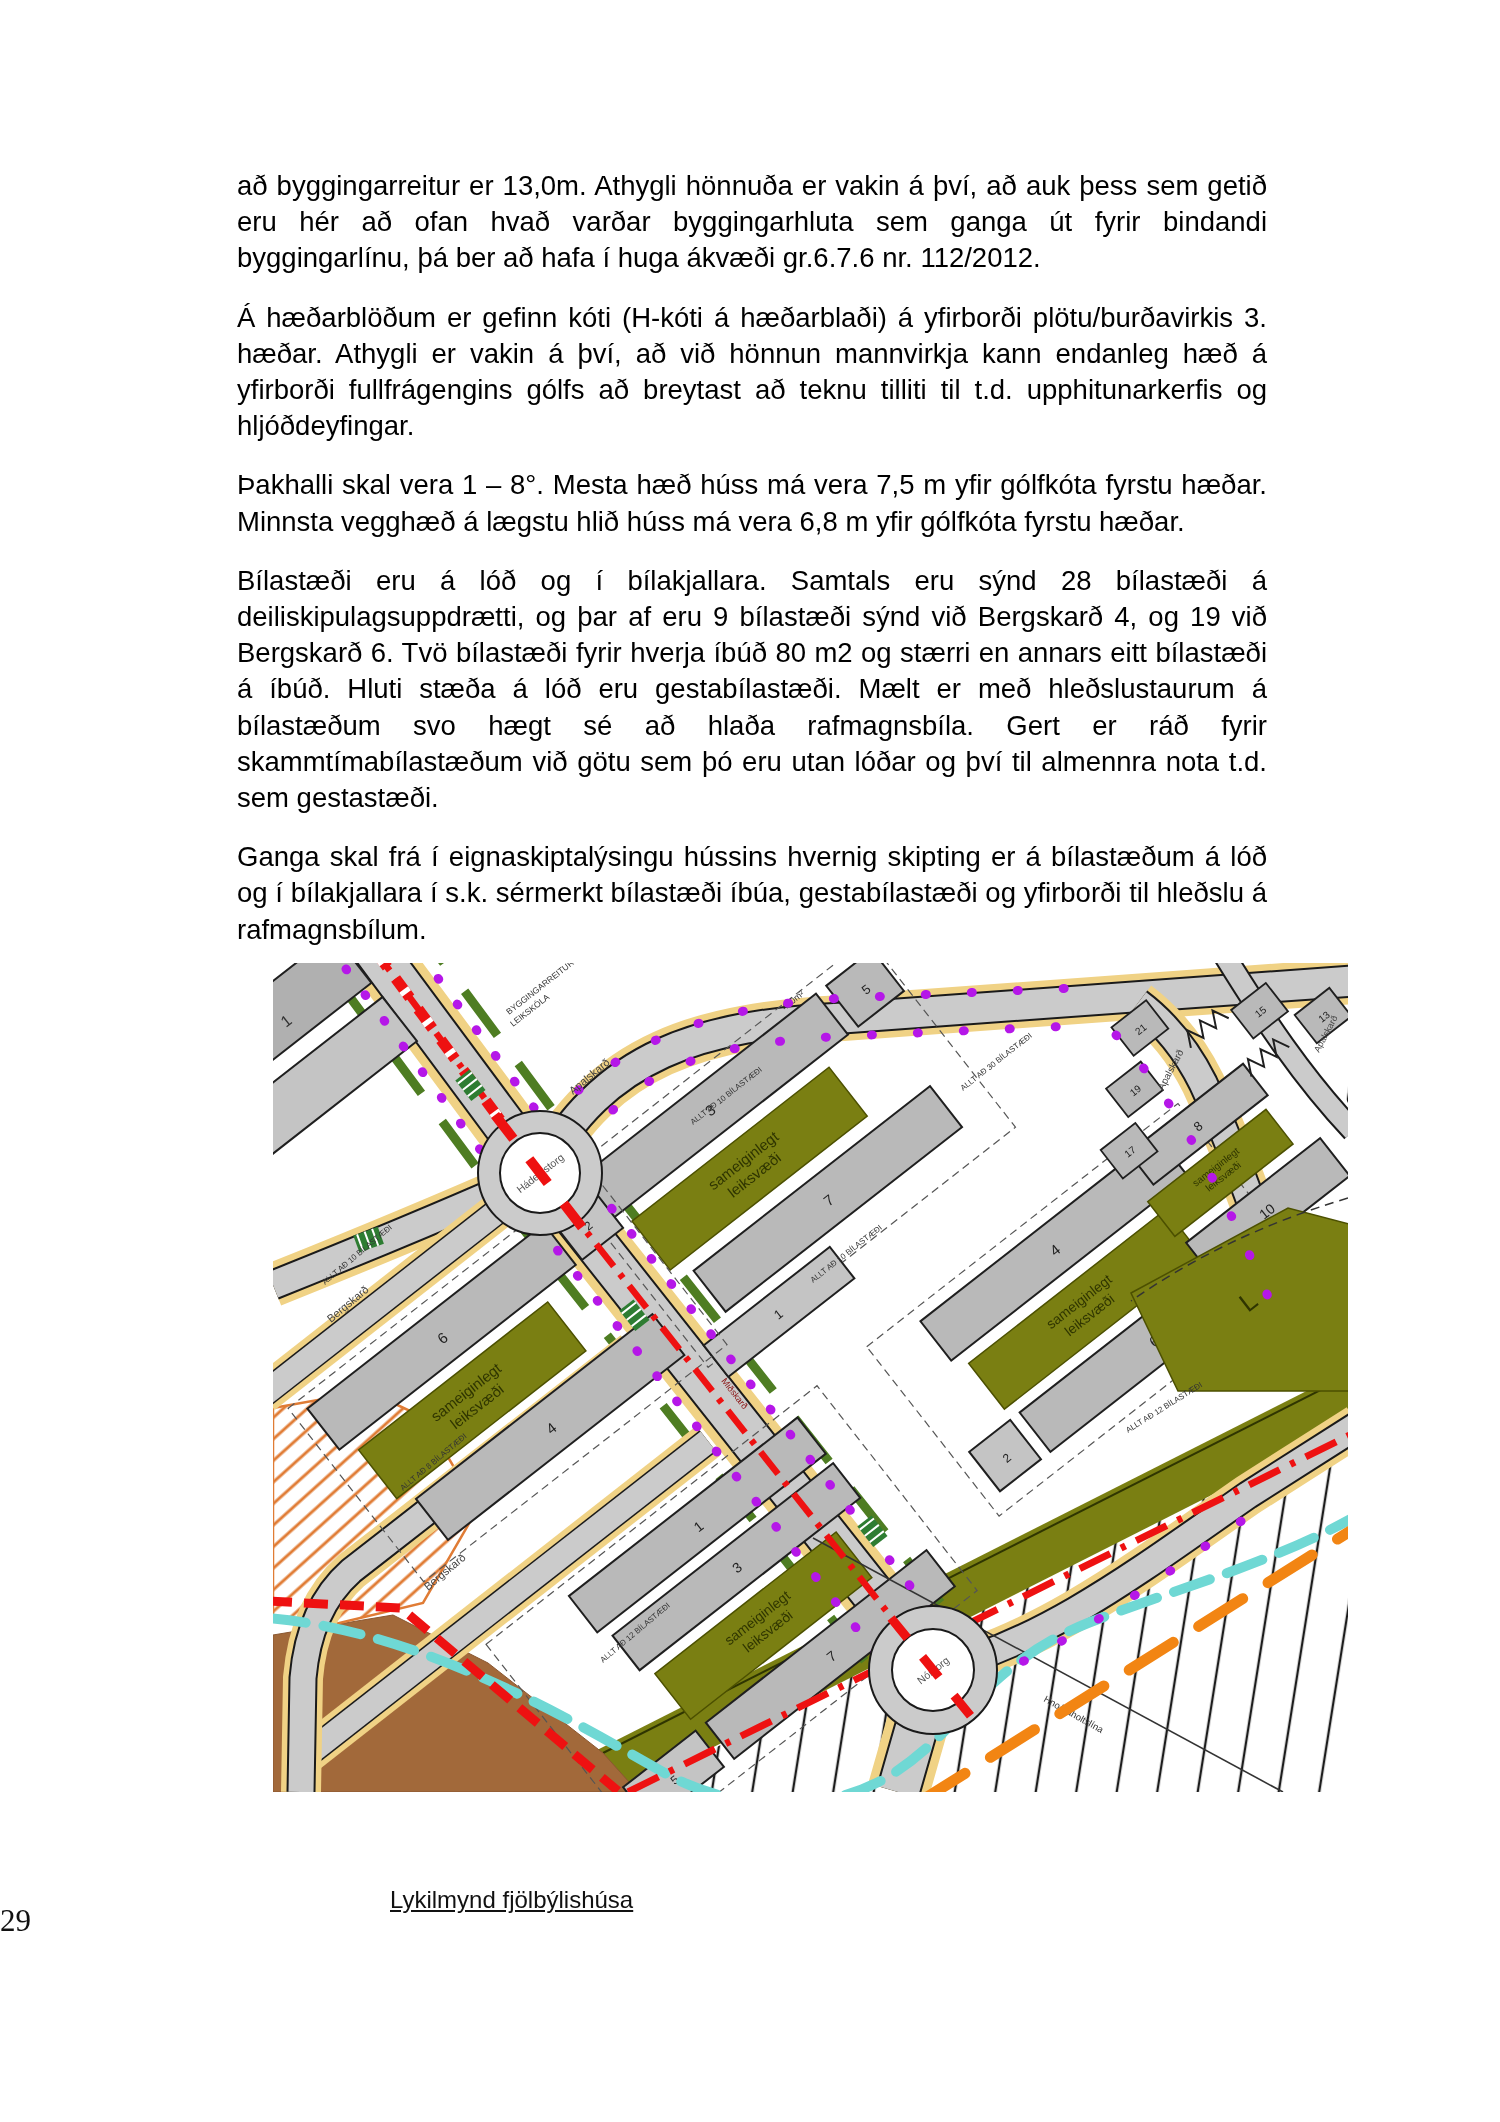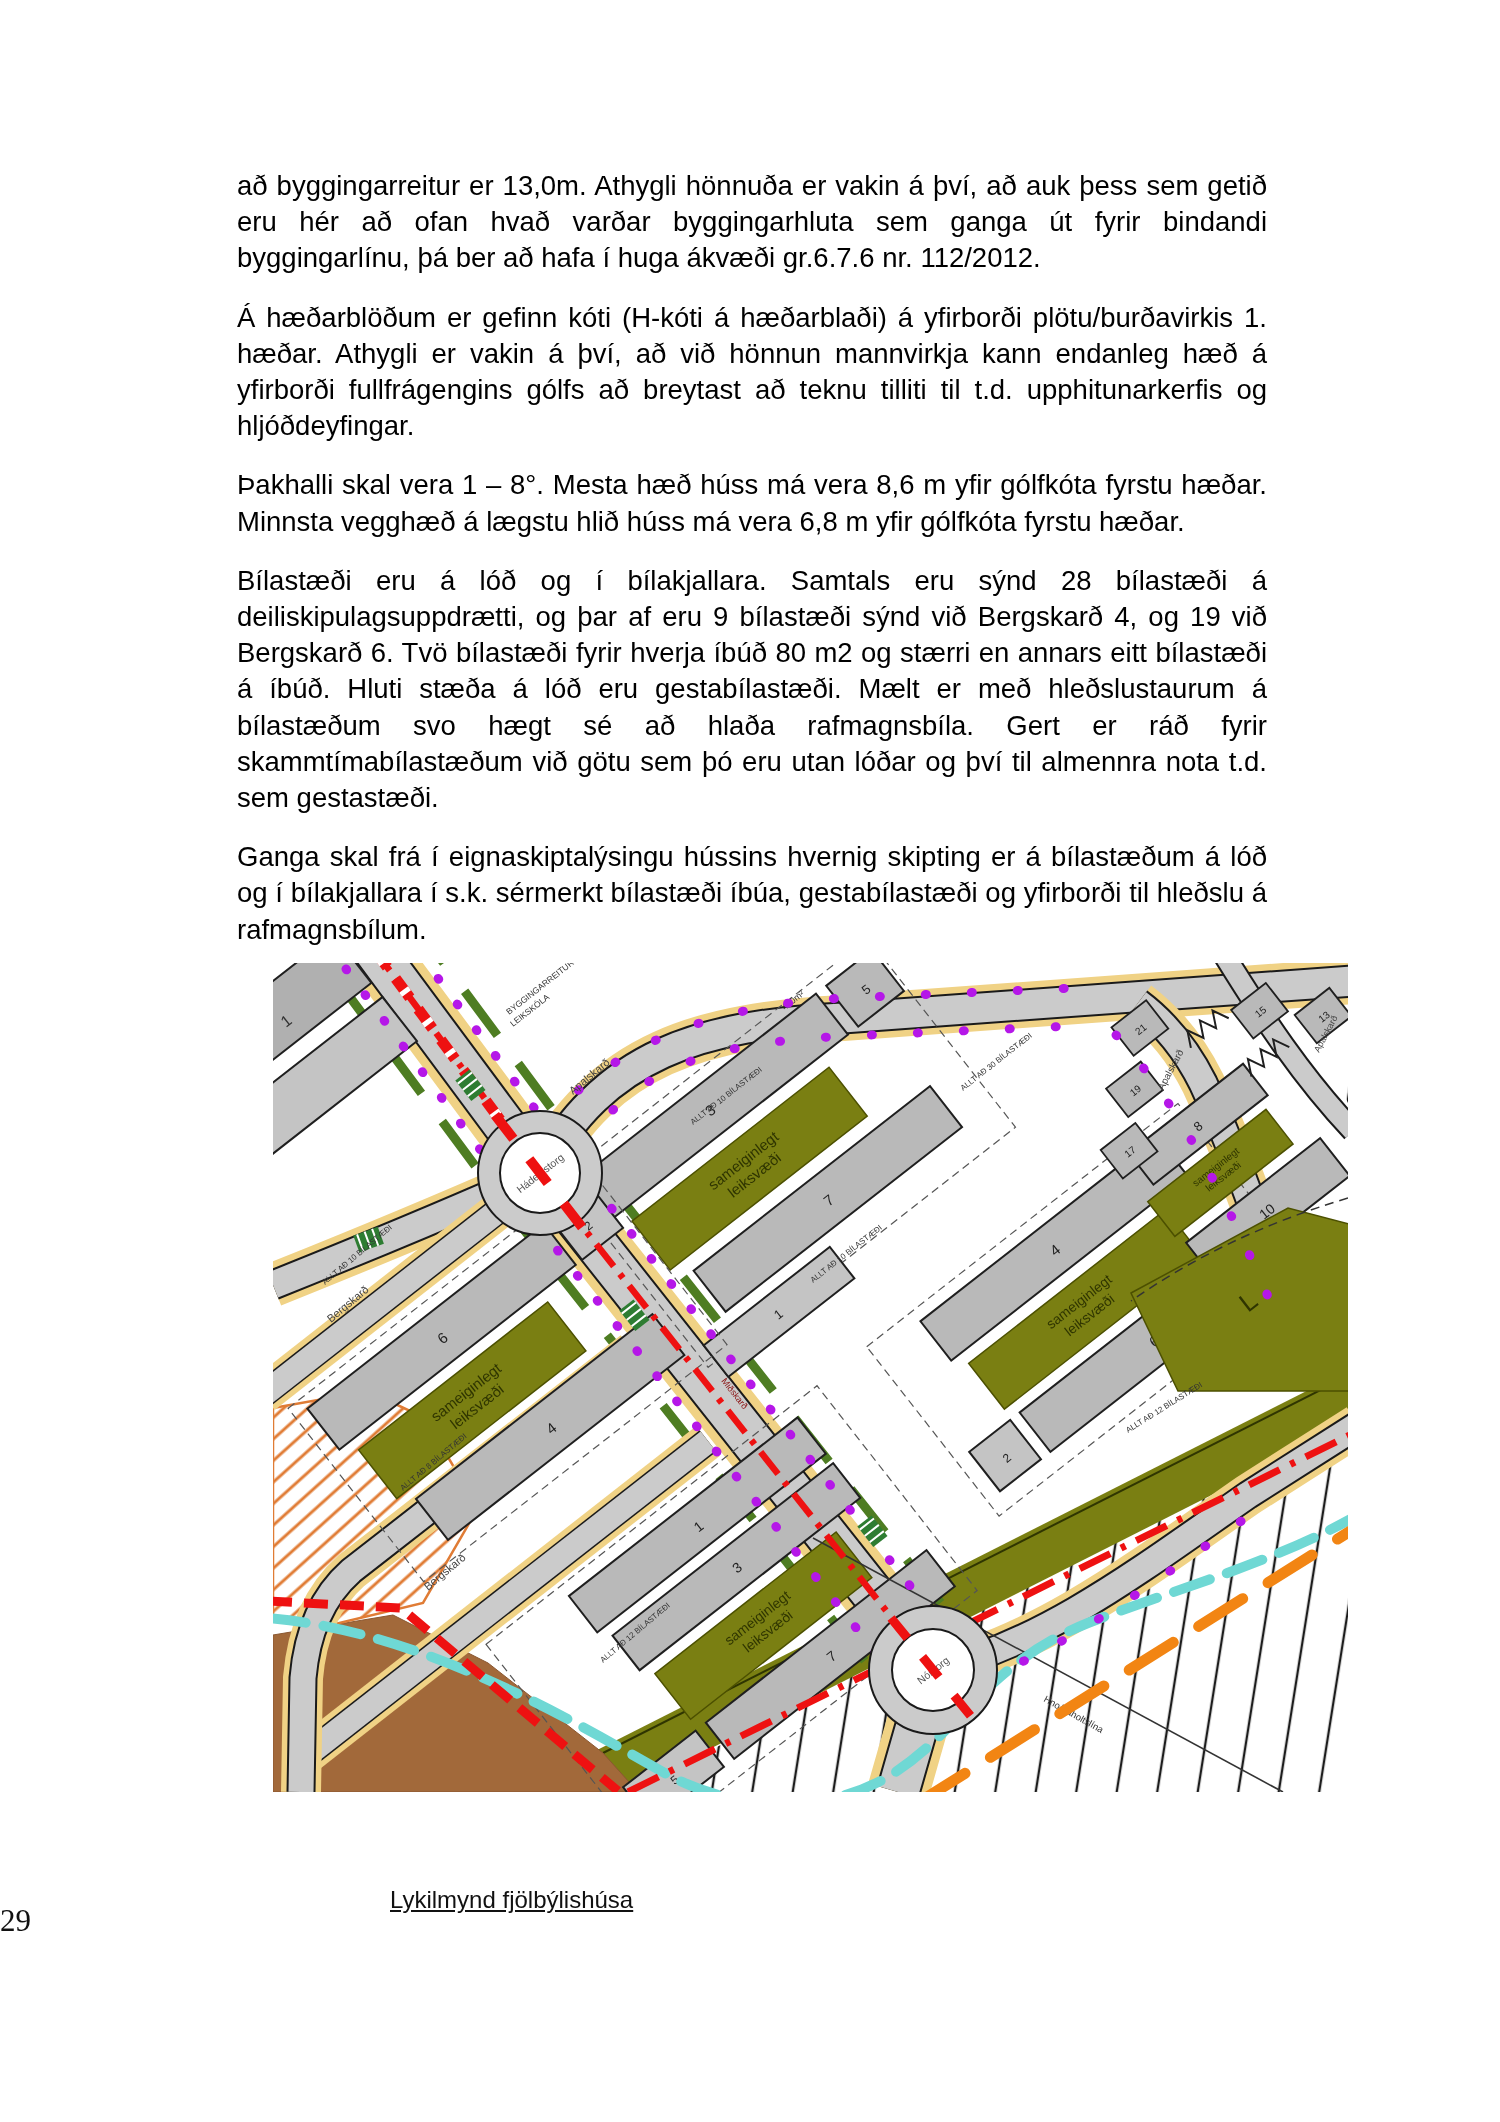--- a/index.html
+++ b/index.html
@@ -19,22 +19,22 @@
     font-family:"Liberation Serif", serif;font-size:31px;color:#111;}
   svg text{font-family:"Liberation Sans", sans-serif;}
 </style>
 </head>
 <body>
 
 <div class="page">
 
   <div class="textblock">
     <p>að byggingarreitur er 13,0m. Athygli hönnuða er vakin á því, að auk þess sem getið eru hér að ofan hvað varðar byggingarhluta sem ganga út fyrir bindandi byggingarlínu, þá ber að hafa í huga ákvæði  gr.6.7.6 nr. 112/2012.</p>
-    <p>Á hæðarblöðum er gefinn kóti (H-kóti á hæðarblaði) á yfirborði plötu/burðavirkis 1. hæðar.  Athygli er vakin á því, að við hönnun mannvirkja kann endanleg hæð á yfirborði fullfrágengins gólfs að breytast að teknu tilliti til t.d. upphitunarkerfis og hljóðdeyfingar.</p>
-    <p>Þakhalli skal vera 1 – 8°. Mesta hæð húss má vera 8,6 m yfir gólfkóta fyrstu hæðar. Minnsta vegghæð á lægstu hlið húss má vera 6,8 m yfir gólfkóta fyrstu hæðar.</p>
+    <p>Á hæðarblöðum er gefinn kóti (H-kóti á hæðarblaði) á yfirborði plötu/burðavirkis 3. hæðar.  Athygli er vakin á því, að við hönnun mannvirkja kann endanleg hæð á yfirborði fullfrágengins gólfs að breytast að teknu tilliti til t.d. upphitunarkerfis og hljóðdeyfingar.</p>
+    <p>Þakhalli skal vera 1 – 8°. Mesta hæð húss má vera 7,5 m yfir gólfkóta fyrstu hæðar. Minnsta vegghæð á lægstu hlið húss má vera 6,8 m yfir gólfkóta fyrstu hæðar.</p>
     <p>Bílastæði eru á lóð og í bílakjallara. Samtals eru sýnd 28 bílastæði á deiliskipulagsuppdrætti, og þar af eru 9 bílastæði sýnd við Bergskarð 4, og 19 við Bergskarð 6.  Tvö bílastæði fyrir hverja íbúð 80 m2 og stærri en annars eitt bílastæði á íbúð. Hluti stæða á lóð eru gestabílastæði. Mælt er með hleðslustaurum á bílastæðum svo hægt sé að hlaða  rafmagnsbíla. Gert er ráð fyrir skammtímabílastæðum við götu sem þó eru utan lóðar og því til almennra nota t.d. sem gestastæði.</p>
     <p>Ganga skal frá í eignaskiptalýsingu hússins hvernig skipting  er á bílastæðum á lóð og í bílakjallara í s.k. sérmerkt bílastæði íbúa, gestabílastæði og yfirborði til hleðslu á rafmagnsbílum.</p>
   </div>
 
   <div class="map-wrap">
   <svg width="1075" height="829" viewBox="0 0 1075 829">
     <defs>
       <pattern id="hatch" width="40" height="40" patternUnits="userSpaceOnUse" patternTransform="rotate(9)">
         <line x1="3" y1="0" x2="3" y2="40" stroke="#1d1d1d" stroke-width="2.4"></line>
       </pattern>

